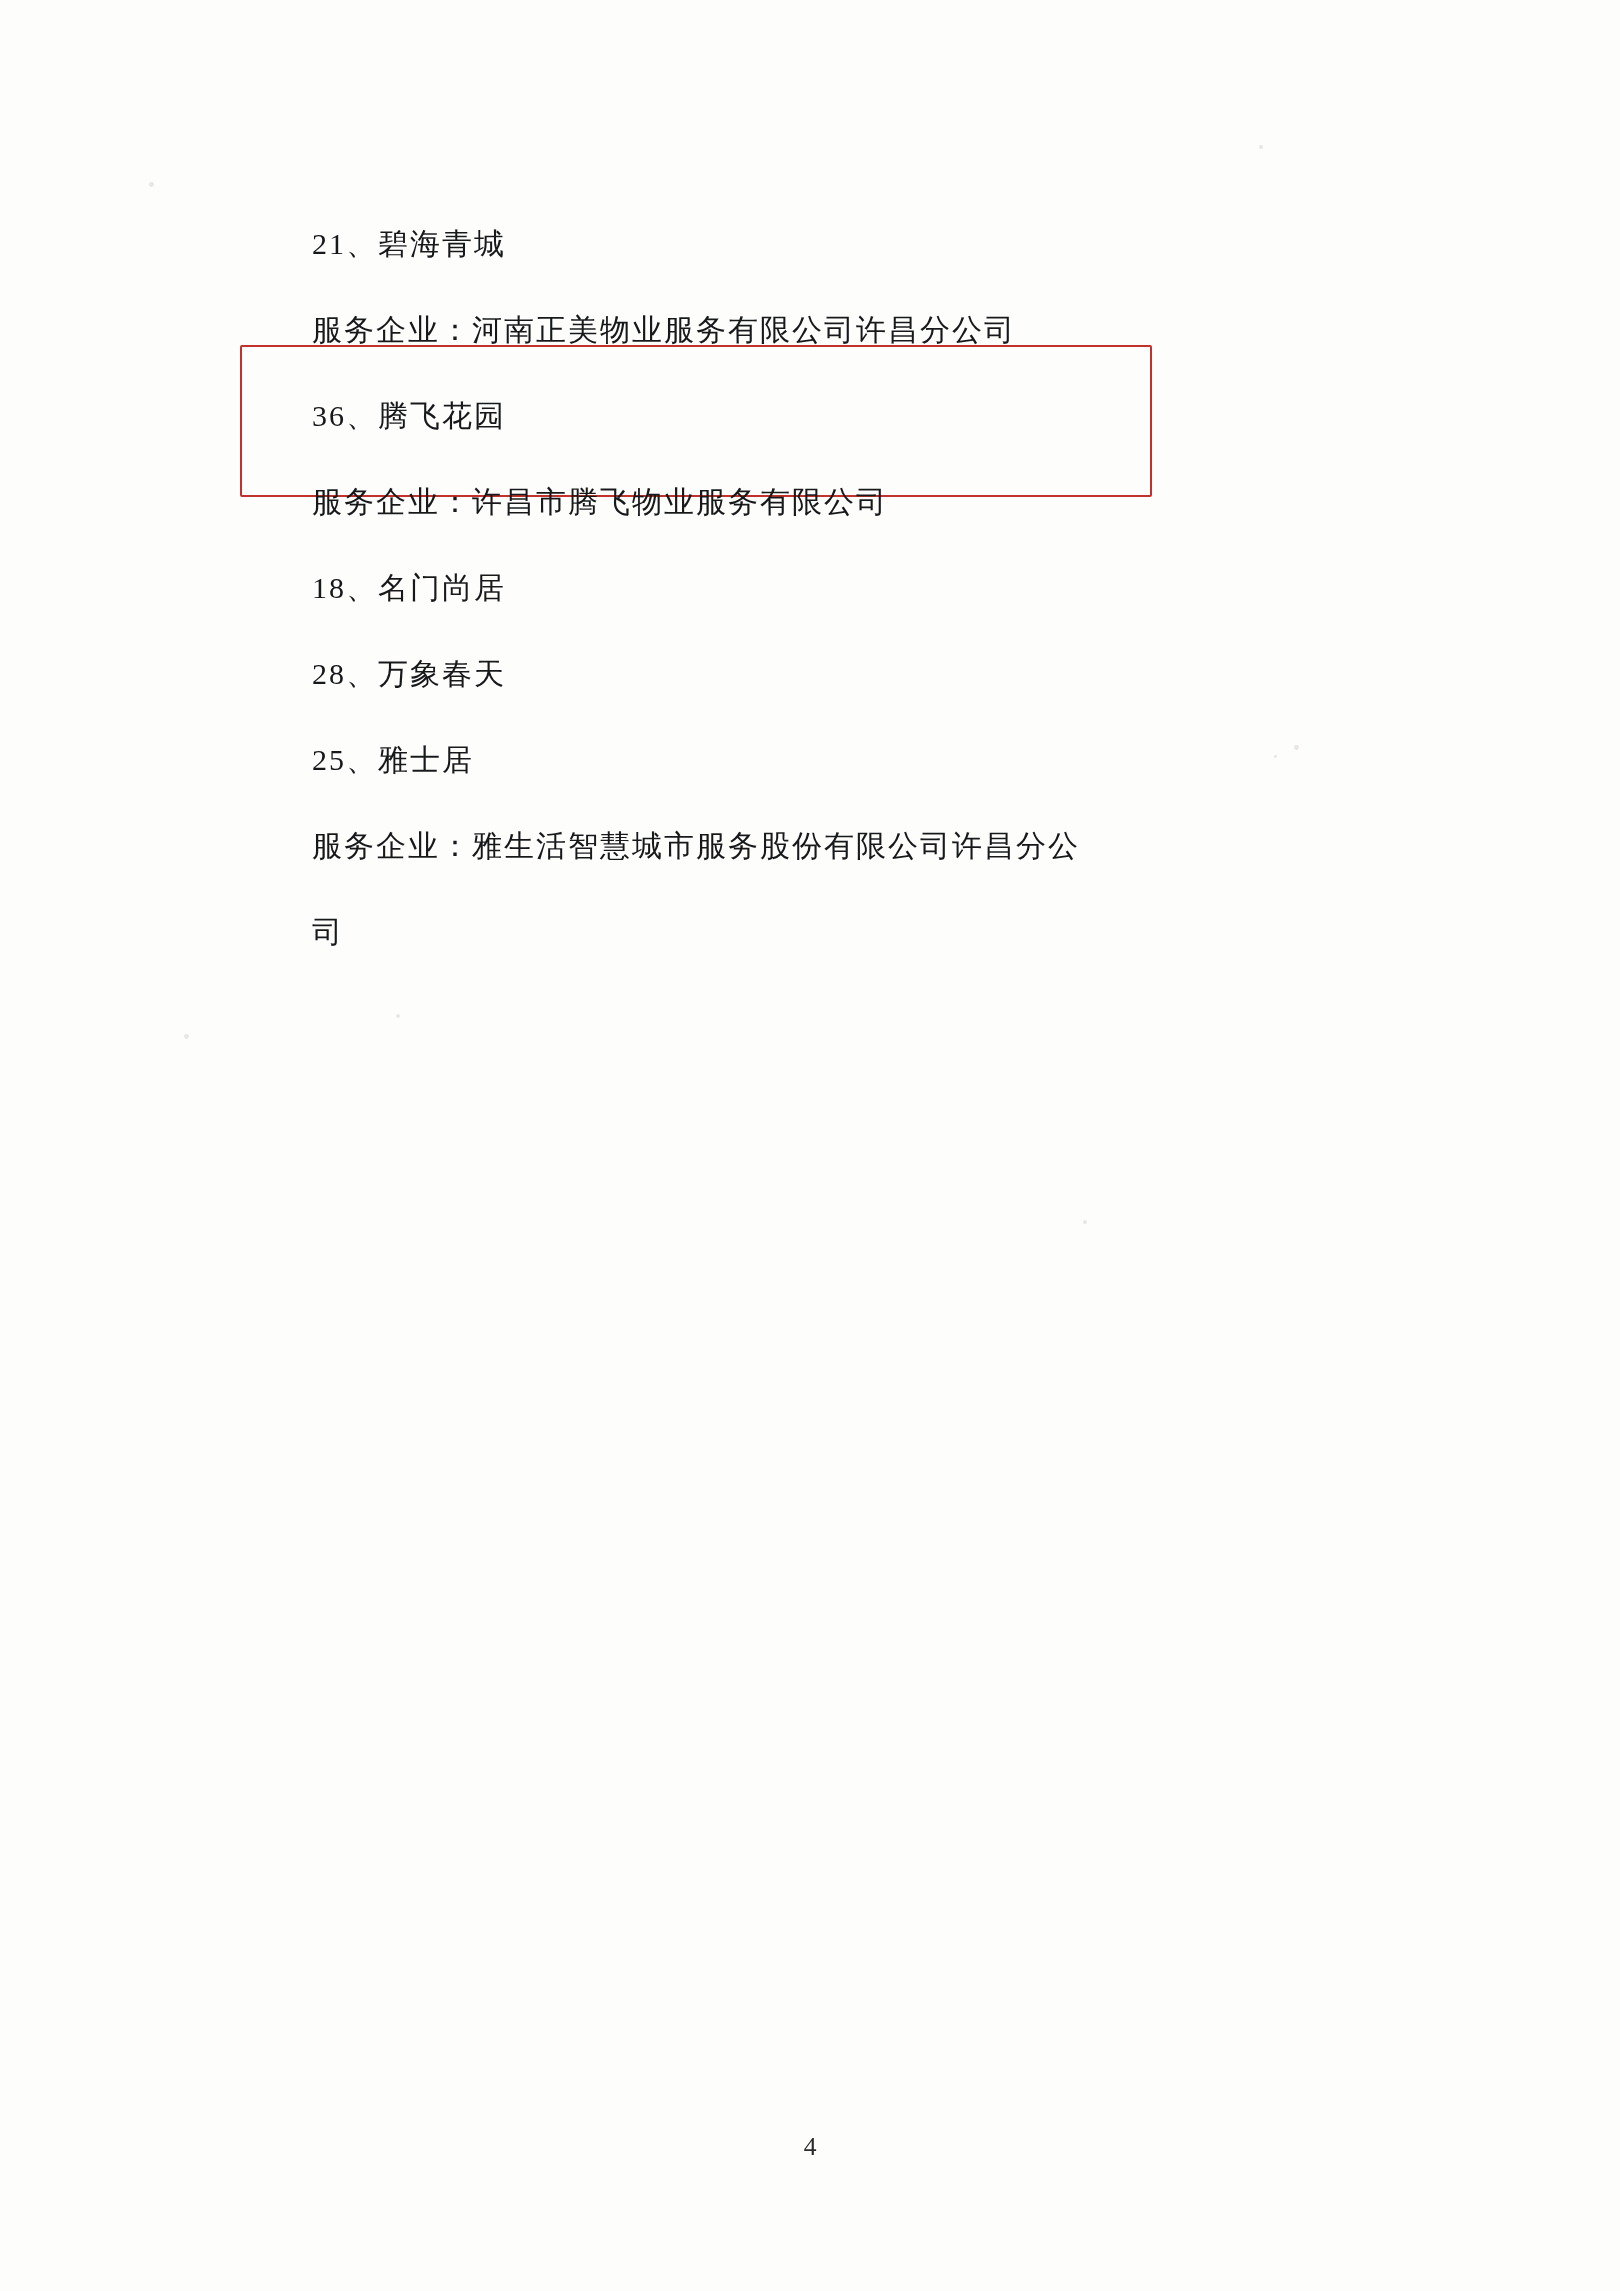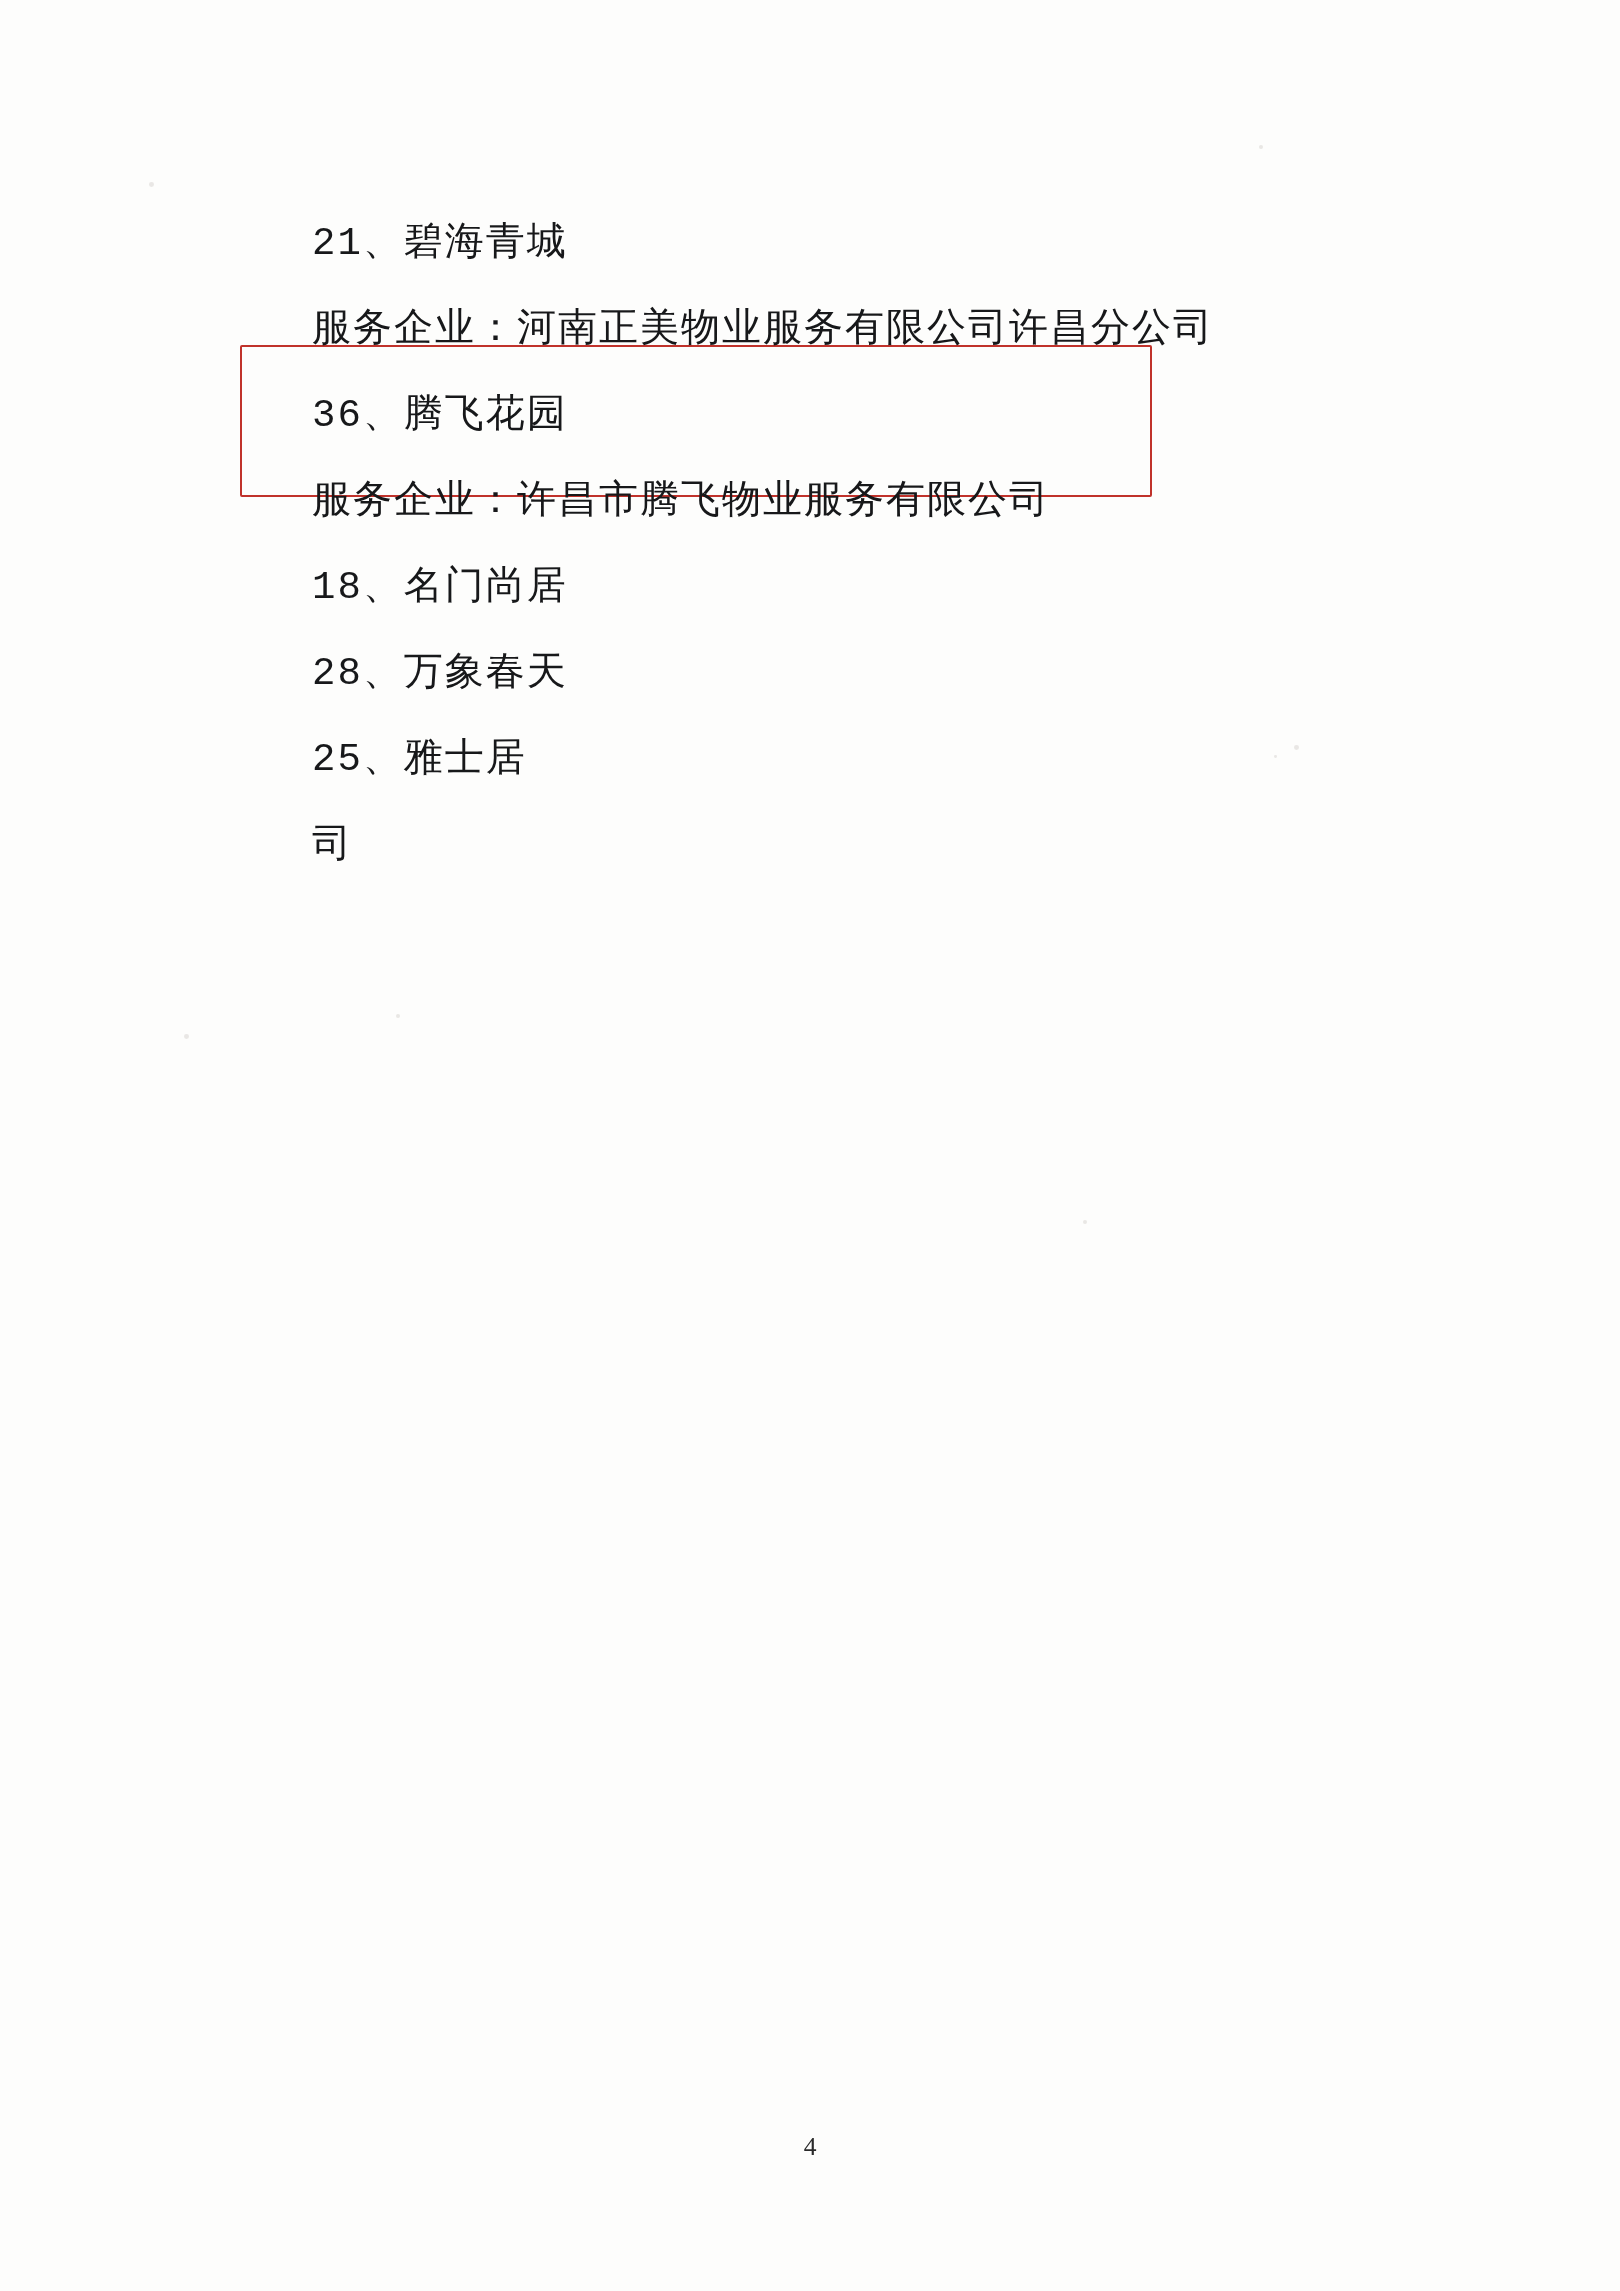--- a/index.html
+++ b/index.html
@@ -27,26 +27,25 @@
     border-radius: 50%;
     opacity: .55;
   }
   .content {
     position: absolute;
     left: 312px;
     top: 201px;
     width: 1068px;
   }
   .line {
-    font-size: 39px;
+    font-size: 30px;
     line-height: 86px;
     letter-spacing: 2px;
     white-space: pre;
     color: #17181a;
-    font-family: Liberation Mono, monospace;
   }
   .line.entry {
     
   }
   .line.service {
     
   }
   .line.cont {
     
   }
@@ -87,18 +86,19 @@
   <div class="highlight-box"></div>
 
   <div class="content">
     <div class="line entry">21、碧海青城</div>
     <div class="line service">服务企业：河南正美物业服务有限公司许昌分公司</div>
     <div class="line entry">36、腾飞花园</div>
     <div class="line service">服务企业：许昌市腾飞物业服务有限公司</div>
     <div class="line entry">18、名门尚居</div>
     <div class="line entry">28、万象春天</div>
     <div class="line entry">25、雅士居</div>
+    <div class="line service">服务企业：雅生活智慧城市服务股份有限公司许昌分公</div>
     <div class="line cont">司</div>
   </div>
 
   <div class="page-number">4</div>
 </div>
 
 
 </body></html>

